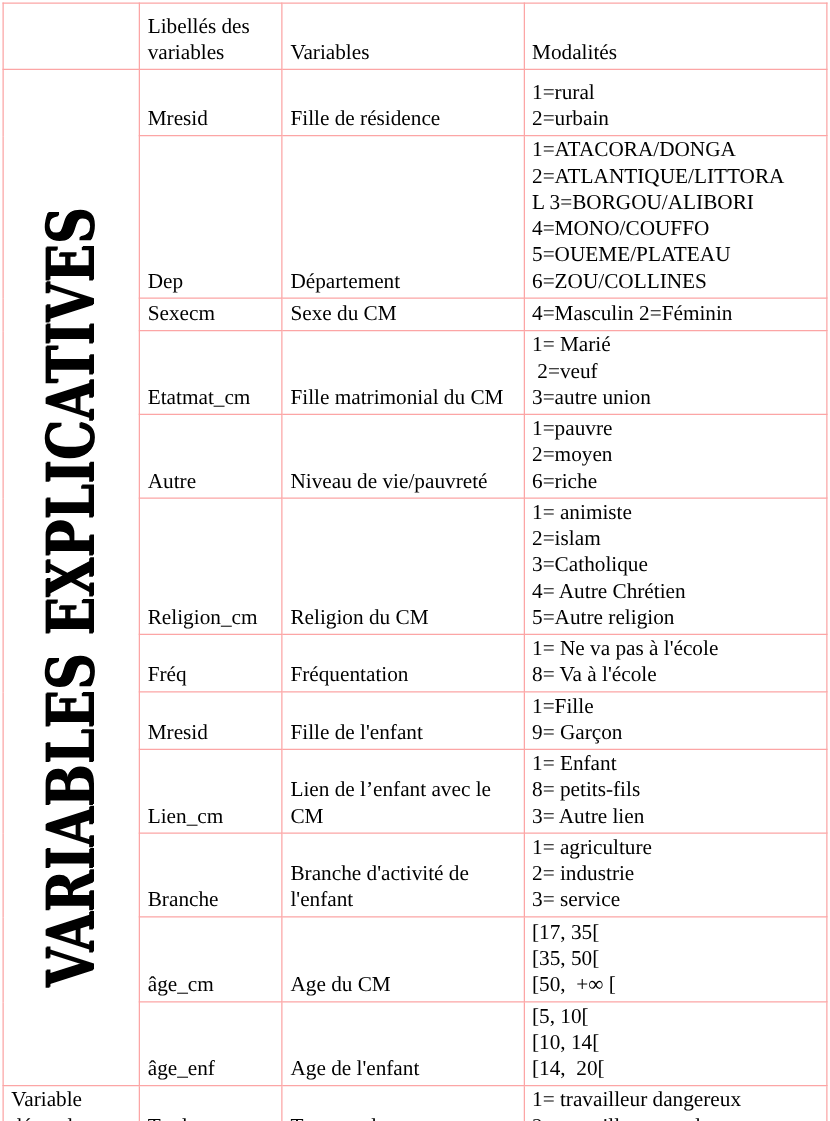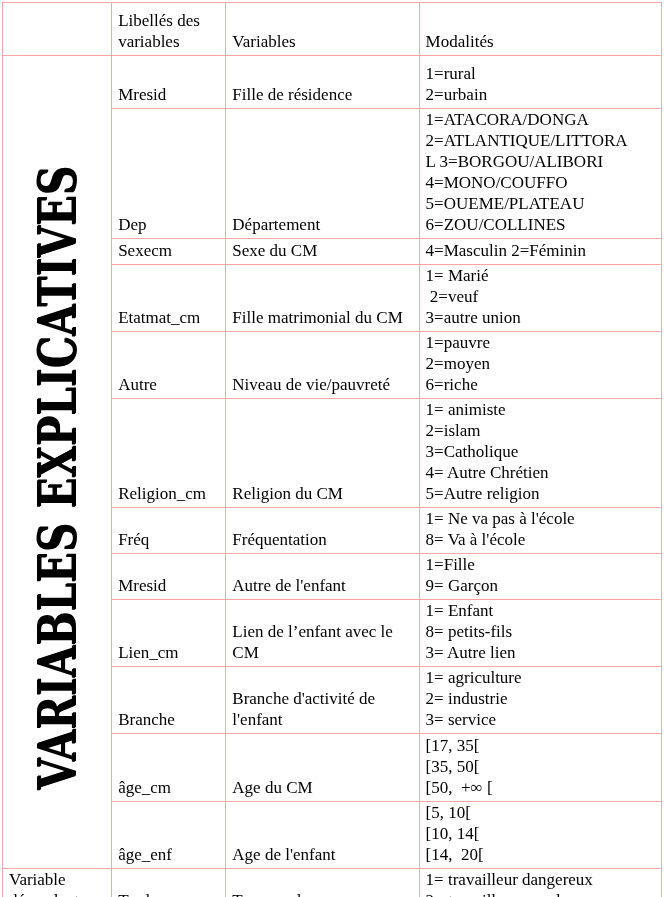--- a/index.html
+++ b/index.html
@@ -113,21 +113,21 @@
 
     <tr class="r-freq">
       <td>Fréq</td>
       <td>Fréquentation</td>
       <td>1= Ne va pas à l'école
 8= Va à l'école</td>
     </tr>
 
     <tr class="r-sexenf">
       <td>Mresid</td>
-      <td>Autre de l'enfant</td>
+      <td>Fille de l'enfant</td>
       <td>1=Fille
 9= Garçon</td>
     </tr>
 
     <tr class="r-lien">
       <td>Lien_cm</td>
       <td>Lien de l’enfant avec le
 CM</td>
       <td>1= Enfant
 8= petits-fils

